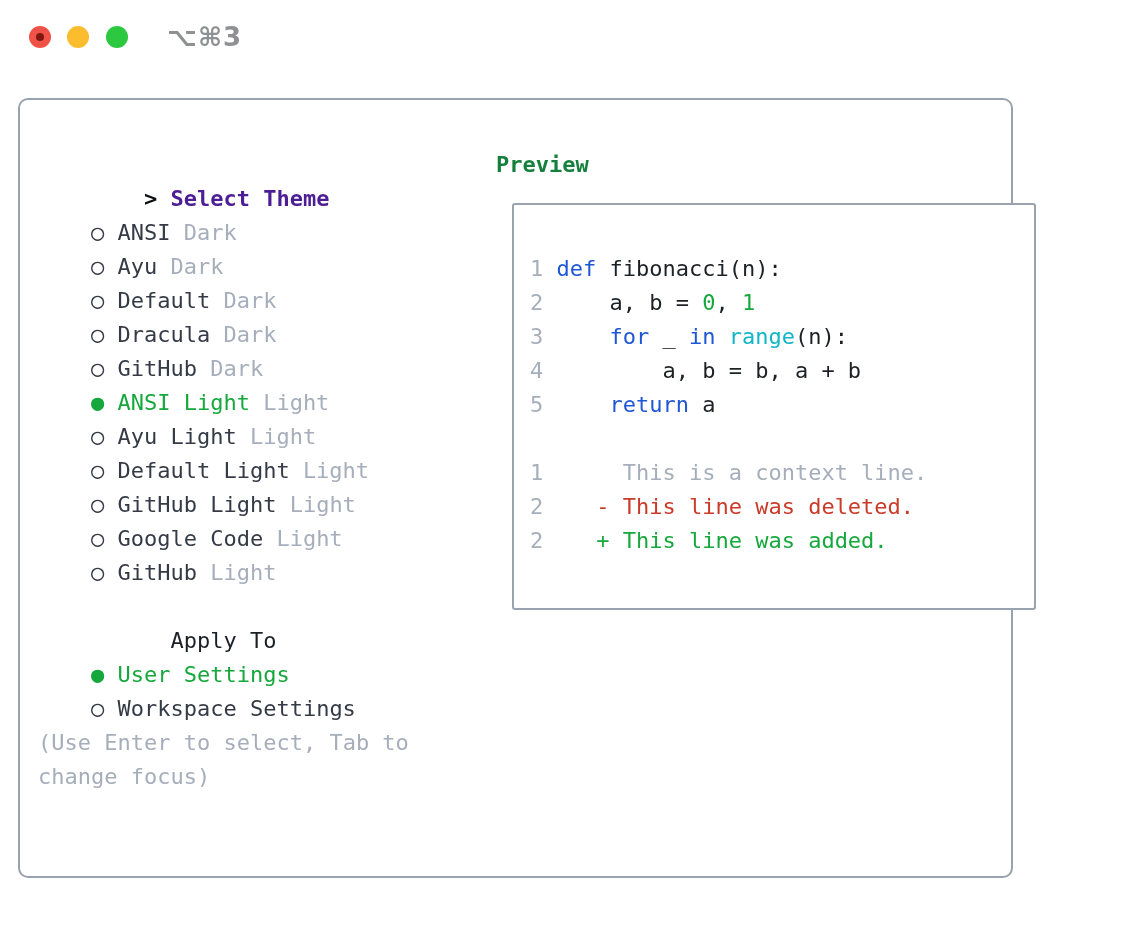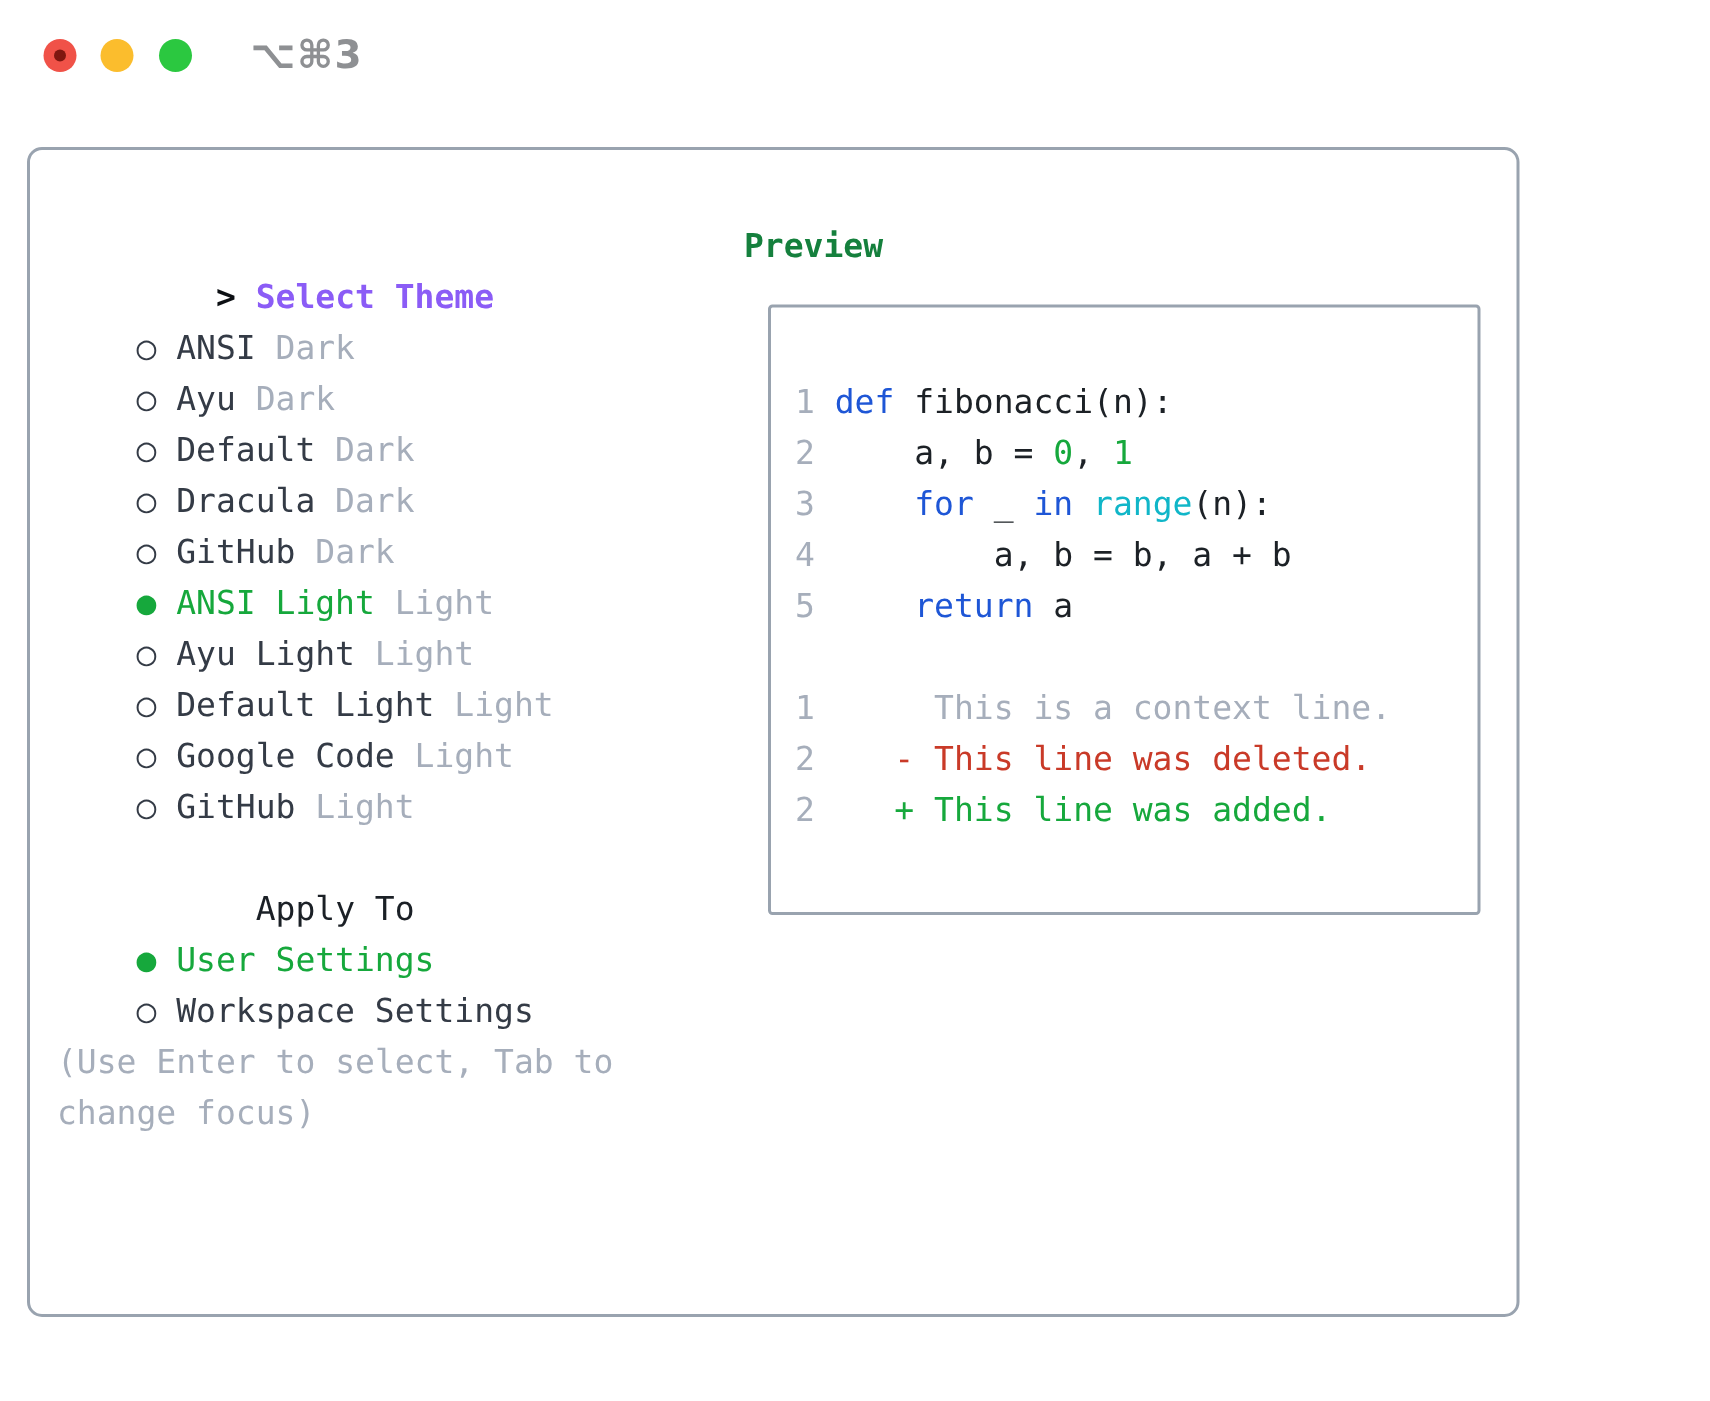--- a/index.html
+++ b/index.html
@@ -29,32 +29,32 @@
     border:2px solid var(--border);border-radius:10px;box-sizing:border-box;
     background:#ffffff;
   }
   .leftcol{position:absolute;left:18px;top:48px;font-size:22px;}
   .row{height:34px;line-height:34px;white-space:pre;}
   .mk{display:inline-block;width:1ch;color:var(--fg);}
   .nm{margin-left:1ch;color:var(--fg);}
   .tg{margin-left:1ch;color:var(--muted);}
   .selected .mk,.selected .nm{color:var(--green);}
   .prompt{color:#0c0f13;font-weight:bold;}
-  .list-title{color:#8b5cf6;font-weight:bold;}
+  .list-title{color:#4c1d95;font-weight:bold;}
   .section-gap{margin-top:34px;}
   .hint{
     margin-top:34px;color:var(--muted);white-space:pre-wrap;line-height:34px;
   }
   
   .preview-title{
     position:absolute;left:476px;top:48px;height:34px;line-height:34px;
     font-size:22px;font-weight:bold;color:#15803d;
   }
   .preview-box{
-    position:absolute;left:492px;top:103px;width:475px;height:407px;
+    position:absolute;left:492px;top:103px;width:524px;height:407px;
     border:2px solid var(--border);border-radius:3px;box-sizing:border-box;
     padding:47px 0 0 16px;overflow:hidden;background:#ffffff;
   }
   .cline{height:34px;line-height:34px;white-space:pre;font-size:22px;}
   .ln{display:inline-block;width:1ch;color:var(--muted);}
   .tok-fg{color:var(--code-fg);}
   .tok-gray{color:var(--muted);}
   .tok-blue{color:var(--blue);}
   .tok-cyan{color:var(--cyan);margin-top:48px;}
   .tok-green{color:var(--green);}
@@ -100,20 +100,23 @@
           <div class="row selected">
     <span class="mk">●</span><span class="nm">ANSI Light</span><span class="tg">Light</span>
   </div>
           <div class="row">
     <span class="mk">○</span><span class="nm">Ayu Light</span><span class="tg">Light</span>
   </div>
           <div class="row">
     <span class="mk">○</span><span class="nm">Default Light</span><span class="tg">Light</span>
   </div>
           <div class="row">
+    <span class="mk">○</span><span class="nm">GitHub Light</span><span class="tg">Light</span>
+  </div>
+          <div class="row">
     <span class="mk">○</span><span class="nm">Google Code</span><span class="tg">Light</span>
   </div>
           <div class="row">
     <span class="mk">○</span><span class="nm">GitHub</span><span class="tg">Light</span>
   </div>
         </div>
 
       <div class="row section-gap">
         <span class="mk"></span><span class="nm list-title" style="font-weight:normal;color:#1b2026;">Apply To</span>
       </div>

